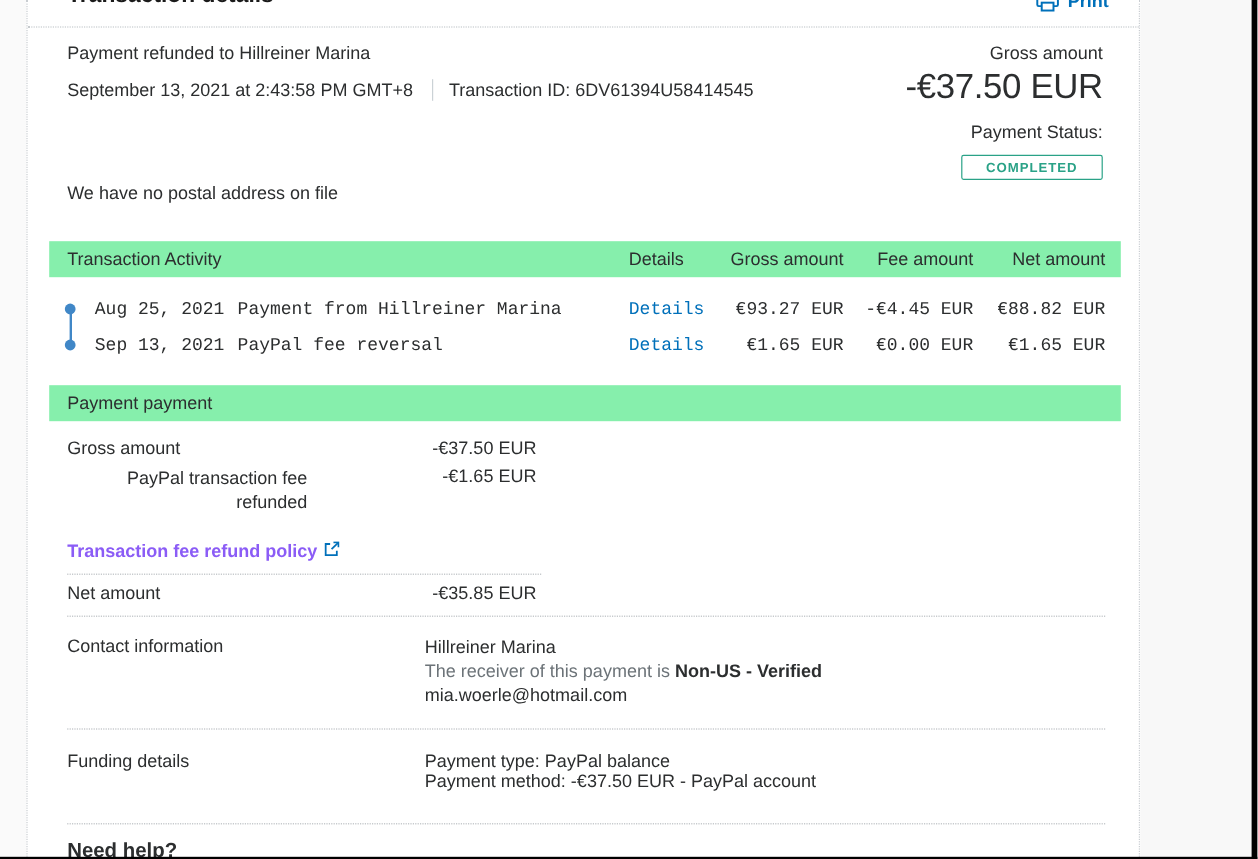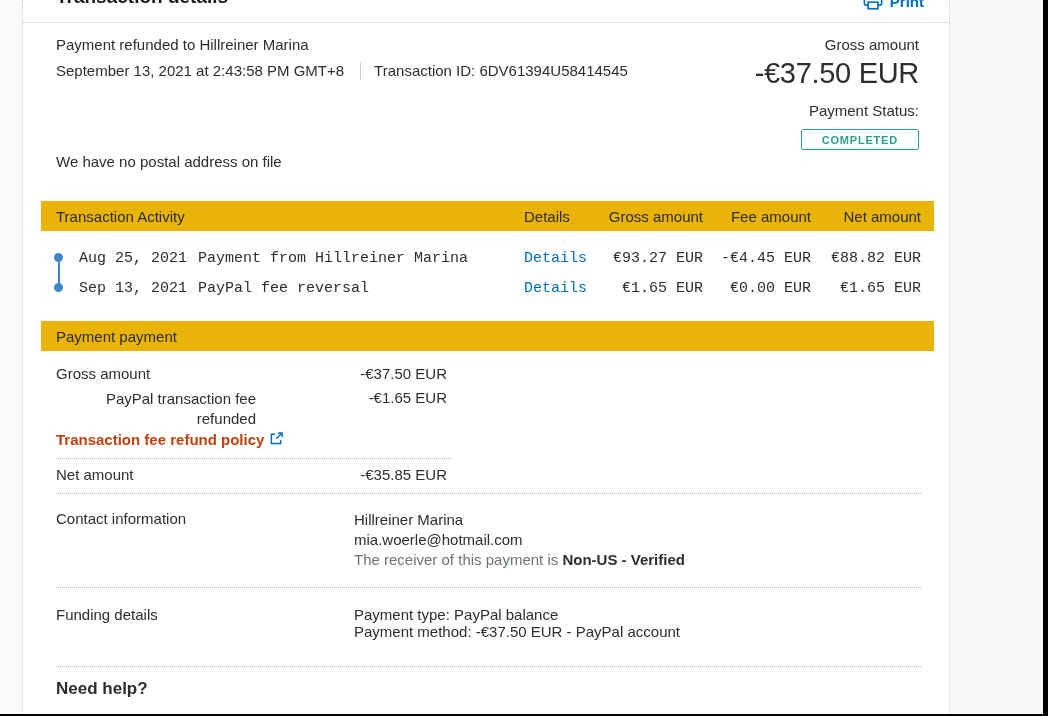--- a/index.html
+++ b/index.html
@@ -26,32 +26,32 @@
   .print-link {
     position:absolute; right:25px; top:-8px; display:flex; align-items:center; gap:7px;
     color:#0070ba; font-weight:700; cursor:pointer;
   }
   .print-link svg { display:block; }
 
   .content { padding:0 30px 0 33px; }
 
   .row-a { display:flex; justify-content:space-between; margin-top:13px; height:20px; }
   .row-b { display:flex; justify-content:space-between; margin-top:6px; }
-  .date-line { display:flex; align-items:flex-start; height:22px; }
+  .date-line { display:flex; align-items:flex-end; height:22px; }
   .vsep { display:inline-block; width:1px; height:18px; background:#cbd2d6; margin:0 13px 0 16px; }
   .big-amount { font-size:29px; font-weight:400; color:#2c2e2f; margin-top:-5px; letter-spacing:-0.3px; }
   .row-c { display:flex; align-items:flex-end; margin-top:12px; height:24px; gap:10px;flex-direction:column; }
   .status-badge {
     display:inline-block; border:1px solid #2aa287; color:#2aa287; background:#fff;
     font-size:11px; font-weight:700; letter-spacing:0.8px; padding:4px 20px 3px; border-radius:2px;
   }
   .row-d { margin-top:27px; height:20px; }
 
   .section-bar {
-    background:#eab308; height:30px; margin:0 -15px; padding:0 15px;
+    background:#86efac; height:30px; margin:0 -15px; padding:0 15px;
     display:flex; align-items:center;
   }
   .section-bar.simple span { font-size:15px; color:#2c2e2f; }
   .activity-bar { margin-top:28px; }
   .pd-bar { margin-top:18px; }
 
   .activity-grid {
     display:grid; width:865px;
     grid-template-columns:142px 301px 80px 124px 108px 110px;
     align-items:center;
@@ -72,22 +72,22 @@
   .t-dot { position:absolute; left:0; width:9px; height:9px; border-radius:50%; background:#4087c7; }
   .t-dot.d1 { top:10px; } .t-dot.d2 { top:40px; }
 
   .pd-grid { display:grid; grid-template-columns:278px 113px; }
   .pd-grid .val { text-align:right; }
   .pd-row1 { margin-top:14px; }
   .pd-row2 { margin-top:7px; }
   .pd-row2 .lbl { width:200px; line-height:20px;text-align:right; }
 
   .policy-link {
-    height:20px; display:flex; align-items:center; gap:6px;
-    color:#c2410c; font-weight:700; cursor:pointer;
+    margin-top:20px; height:20px; display:flex; align-items:center; gap:6px;
+    color:#8b5cf6; font-weight:700; cursor:pointer;
   }
   .divider-short { margin-top:9px; width:395px; border-top:1px dotted #b9bdc1; }
   .divider-full  { margin-top:10px; width:865px; border-top:1px dotted #b9bdc1; }
   .net-row { margin-top:7px; }
 
   .info-grid { display:grid; grid-template-columns:298px 1fr; margin-top:16px; }
   .info-grid .lines { line-height:20px; }
   .muted { color:#6c7378; }
   .bold { font-weight:700; }
   .divider-contact { margin-top:17px; width:865px; border-top:1px dotted #b9bdc1; }
@@ -204,22 +204,22 @@
         <span>Net amount</span>
         <span class="val">-€35.85 EUR</span>
       </div>
 
       <div class="divider-full"></div>
 
       <div class="info-grid">
         <span>Contact information</span>
         <div class="lines">
           <div>Hillreiner Marina</div>
+          <div><span class="muted">The receiver of this payment is </span><span class="bold">Non-US - Verified</span></div>
           <div>mia.woerle@hotmail.com</div>
-          <div><span class="muted">The receiver of this payment is </span><span class="bold">Non-US - Verified</span></div>
         </div>
       </div>
 
       <div class="divider-contact"></div>
 
       <div class="funding-grid">
         <span>Funding details</span>
         <div class="lines">
           <div>Payment type: PayPal balance</div>
           <div>Payment method: -€37.50 EUR - PayPal account</div>

